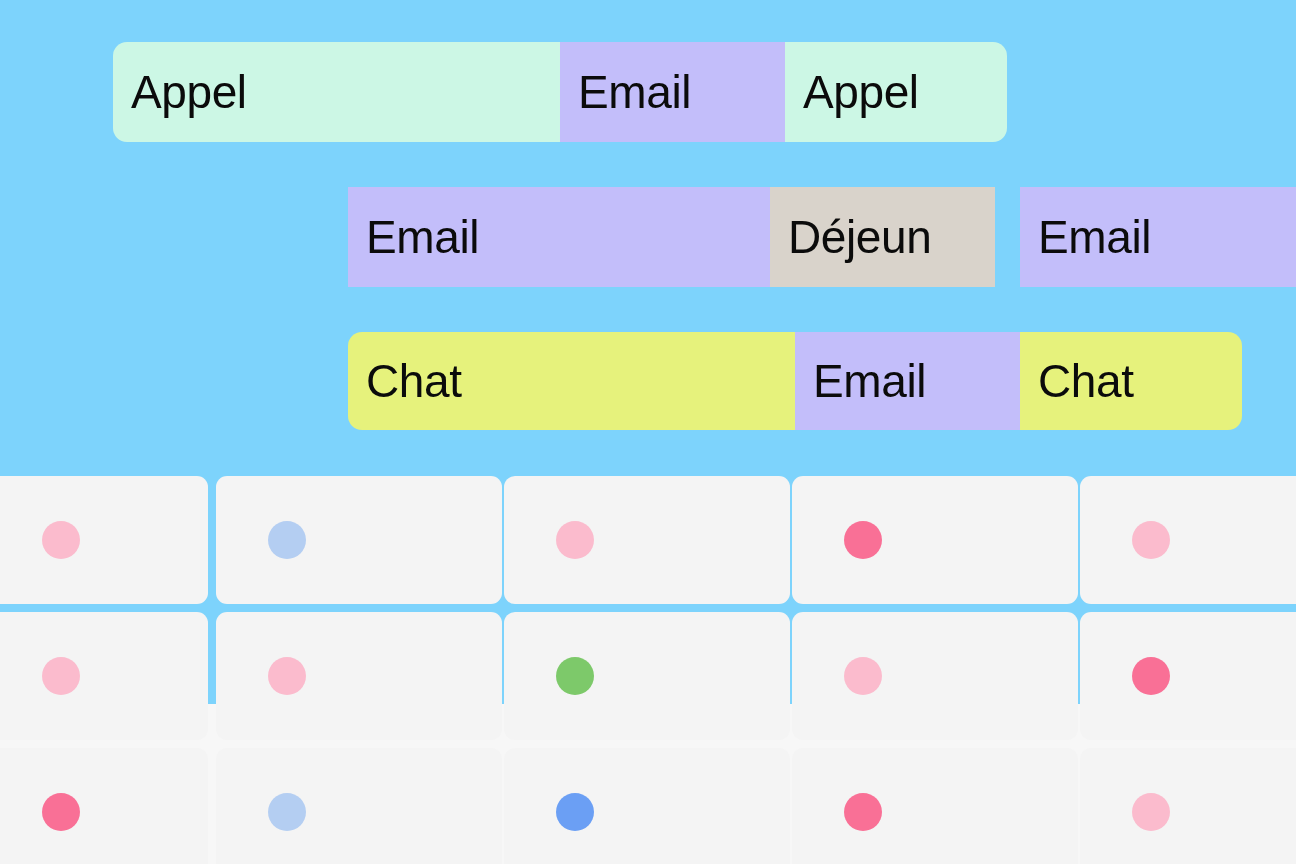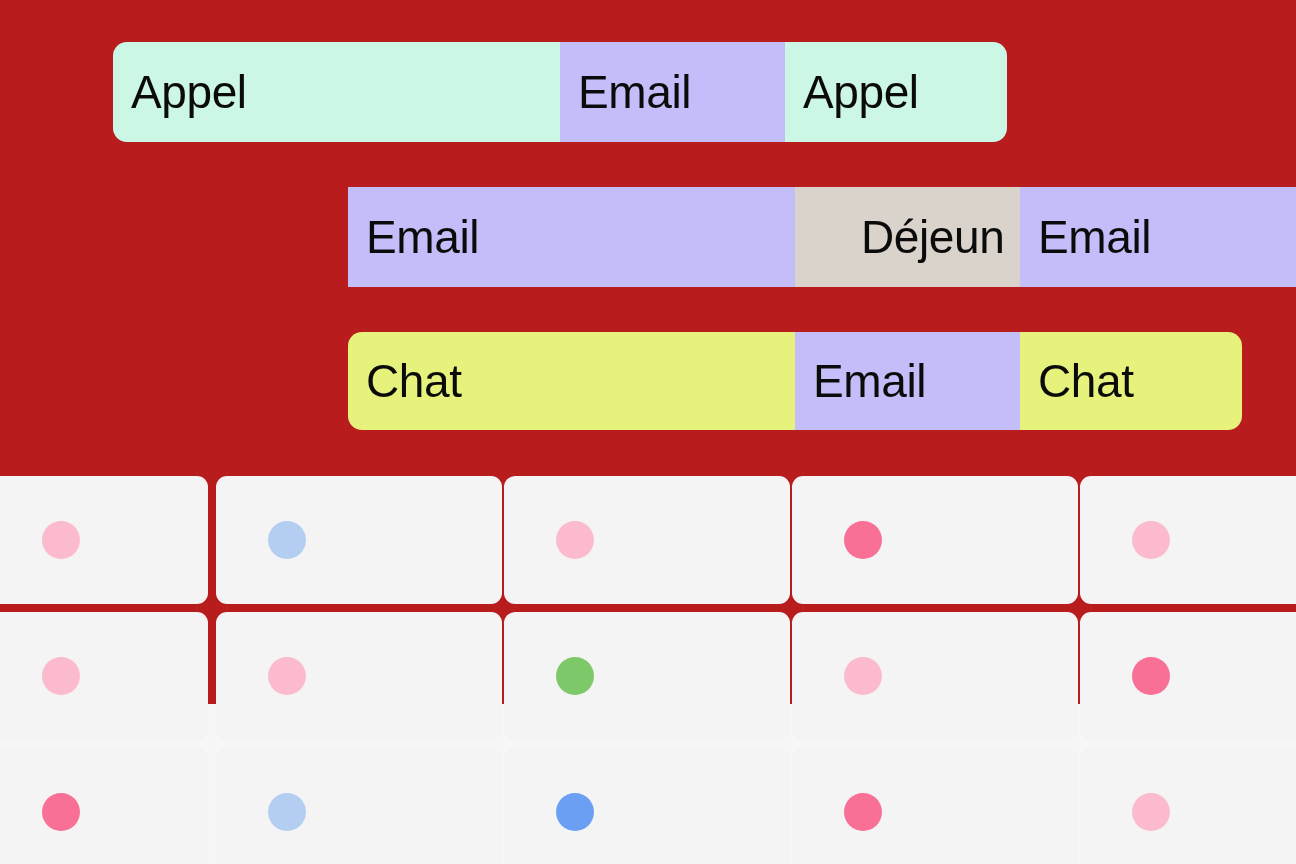--- a/index.html
+++ b/index.html
@@ -13,21 +13,21 @@
     height: 864px;
     overflow: hidden;
     font-family: "Liberation Sans", sans-serif;
     -webkit-font-smoothing: antialiased;
   }
 
   #board {
     position: relative;
     width: 1296px;
     height: 704px;
-    background: #b91c1c;
+    background: #7dd3fc;
   }
 
   
   .timeline-row {
     position: absolute;
     left: 0;
     width: 1296px;
     height: 100px;
   }
   .timeline-track {
@@ -98,21 +98,21 @@
           <div class="event-segment cap-right" style="left: 785px; width: 222px; background: rgb(204, 247, 229);">
             <span class="event-label">Appel</span>
           </div>
         </div>
       </div>
       <div class="timeline-row" style="top: 187px; height: 100px;">
         <div class="timeline-track">
           <div class="event-segment" style="left: 348px; width: 447px; background: rgb(195, 190, 250);">
             <span class="event-label">Email</span>
           </div>
-          <div class="event-segment" style="left: 795px; width: 225px; background: rgb(217, 211, 203); padding-left: 48px;">
+          <div class="event-segment" style="left: 770px; width: 225px; background: rgb(217, 211, 203);">
             <span class="event-label">Déjeun</span>
           </div>
           <div class="event-segment" style="left: 1020px; width: 276px; background: rgb(195, 190, 250);">
             <span class="event-label">Email</span>
           </div>
         </div>
       </div>
       <div class="timeline-row" style="top: 332px; height: 98px;">
         <div class="timeline-track">
           <div class="event-segment cap-left" style="left: 348px; width: 447px; background: rgb(230, 242, 124);">

